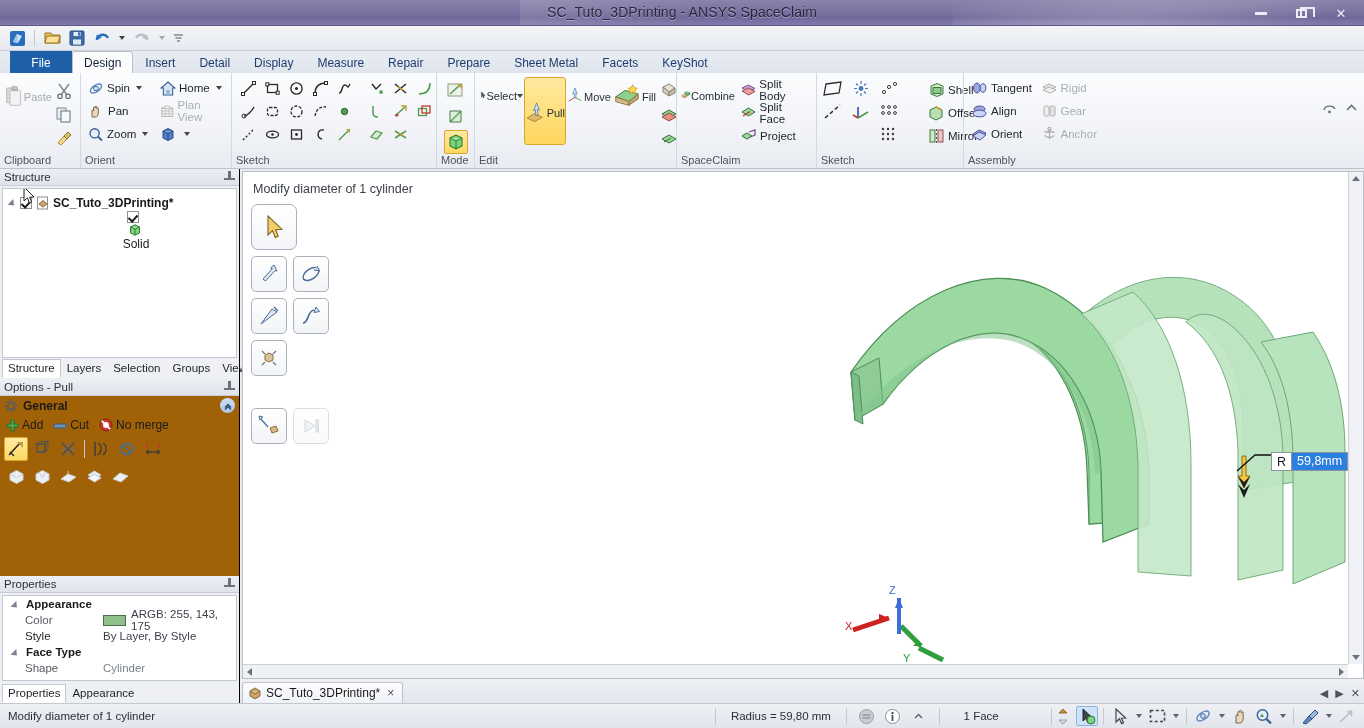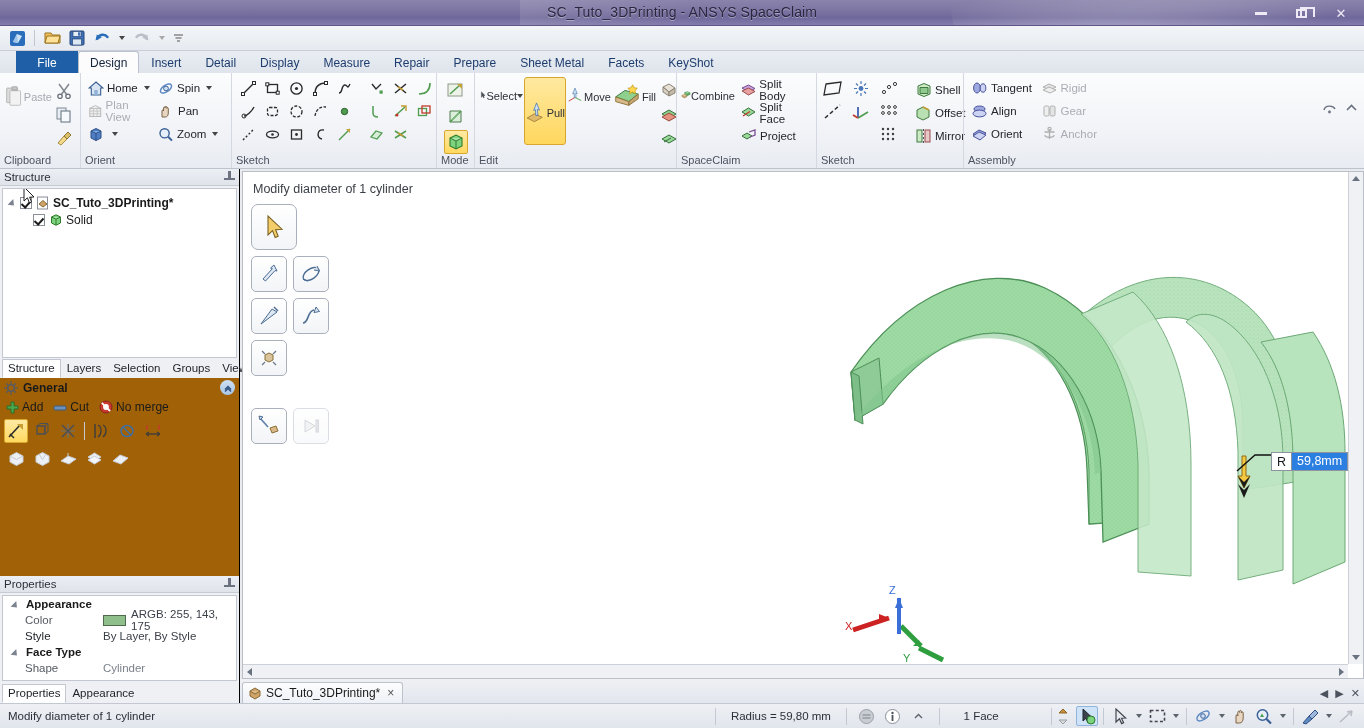--- a/index.html
+++ b/index.html
@@ -43,21 +43,21 @@
   }
   .qat-btn{width:22px;height:21px;display:flex;align-items:center;justify-content:center;border-radius:2px;}
   .qat-sep{width:1px;height:16px;background:#c2c8d2;margin:0 3px;}
   .caret{width:0;height:0;border-left:3px solid transparent;border-right:3px solid transparent;border-top:4px solid #444;}
   .caret.dim{border-top-color:#a8a8a8;}
 
   
   .tabsbar{
     height:22px;flex:0 0 22px;display:flex;align-items:flex-end;
     background:linear-gradient(180deg,#e9edf3 0%,#dfe4ec 100%);
-    padding-left:16px;position:relative;
+    padding-left:10px;position:relative;
   }
   .tab{
     padding:3px 11px 3px;font-size:12px;color:#1d3c6e;line-height:16px;height:22px;
     border:1px solid transparent;border-bottom:none;cursor:default;
   }
   .tab.file{background:#1e5fa8;color:#fff;width:62px;text-align:center;padding:3px 0;}
   .tab.active{background:#fcfcfd;border-color:#b9c1ce;border-radius:3px 3px 0 0;color:#14243d;text-align:right;}
 
   
   .ribbon{
@@ -93,21 +93,21 @@
     background:linear-gradient(180deg,#eceff4 0%,#dfe3ea 100%);
     border-bottom:1px solid #c6cbd4;font-size:11.5px;color:#2b2f38;
   }
   .panel-head .ttl{flex:1;}
   .pin{width:11px;height:12px;position:relative;}
   .pin:before{content:"";position:absolute;left:4px;top:0;width:3px;height:8px;background:#6c7280;}
   .pin:after{content:"";position:absolute;left:0;top:7px;width:11px;height:2px;background:#6c7280;}
 
   .treebox{flex:1;background:#fff;border:1px solid #c2c7d1;margin:2px 2px 0;overflow:hidden;position:relative;}
   .trow{display:flex;align-items:center;height:17px;padding-left:6px;font-size:12px;}
-  .trow.lvl2{padding-left:30px;}
+  .trow.lvl2{padding-left:30px;flex-direction:column;}
   .tri{width:9px;height:9px;position:relative;margin-right:2px;}
   .tri:before{content:"";position:absolute;left:1px;top:1px;border-left:5px solid #7c8390;border-top:4px solid transparent;border-bottom:4px solid transparent;transform-origin:30% 50%;transform:rotate(45deg);}
   .cbx{width:12px;height:12px;border:1px solid #8a8f99;background:#fff;margin-right:4px;position:relative;flex:0 0 12px;}
   .cbx:after{content:"";position:absolute;left:2px;top:1px;width:4px;height:7px;border:solid #1c1c1c;border-width:0 2px 2px 0;transform:rotate(42deg);}
   .tlabel{margin-left:3px;}
   .tlabel.bold{font-weight:bold;}
 
   .tabstrip{display:flex;align-items:flex-end;height:20px;padding:1px 2px 0;background:#eef0f4;gap:0px;}
   .ltab{font-size:11.5px;padding:2px 5px 3px;color:#1d2026;border:1px solid transparent;}
   .ltab.active{background:#fff;border:1px solid #c2c7d1;border-bottom:1px solid #fff;}
@@ -290,20 +290,44 @@
                 <path d="M8 5 L12 1 L15 4 L11 8 Z" fill="#d8c06b" stroke="#8e7632"></path>
               </svg>
           </div>
         </div>
       </div>
       <div class="rglabel">Clipboard</div>
     </div>
 
     <div class="rgroup" style="width:151px">
       <div class="rgbody">
+        <div class="smallcol" style="width:75px">
+          <div class="srow">
+            <svg width="16" height="15" viewBox="0 0 16 15">
+                <ellipse cx="8" cy="7.5" rx="6.4" ry="3.3" transform="rotate(-35 8 7.5)" fill="none" stroke="#5e8ac4" stroke-width="1.5"></ellipse>
+                <ellipse cx="8" cy="7.5" rx="2.4" ry="2.4" fill="#cfe0f4" stroke="#3c639d"></ellipse>
+              </svg>
+            <span class="lbl">Spin</span>
+            <span class="caret" style="margin-left:6px"></span>
+          </div>
+          <div class="srow">
+            <svg width="17" height="15" viewBox="0 0 17 15">
+                <path d="M4 13 V7 C4 5.5 5.6 5.5 5.6 7 V4 C5.6 2.6 7.2 2.6 7.2 4 V3.4 C7.2 2 8.8 2 8.8 3.4 V4.4 C8.8 3.2 10.3 3.2 10.3 4.6 V9 C10.3 11.6 9 13 7.4 13 Z" fill="#e8d6c0" stroke="#7c6448"></path>
+              </svg>
+            <span class="lbl">Pan</span>
+          </div>
+          <div class="srow">
+            <svg width="16" height="15" viewBox="0 0 16 15">
+                <circle cx="6.6" cy="6.3" r="4.6" fill="#e7f0fa" stroke="#3b6096" stroke-width="1.4"></circle>
+                <path d="M10.2 9.8 L14 13.6" stroke="#3b6096" stroke-width="2"></path>
+              </svg>
+            <span class="lbl">Zoom</span>
+            <span class="caret" style="margin-left:6px"></span>
+          </div>
+        </div>
         <div class="smallcol" style="width:73px">
           <div class="srow">
             <svg width="16" height="15" viewBox="0 0 16 15">
                 <path d="M8 1 L15 7 H12.7 V14 H3.3 V7 H1 Z" fill="#d8e4f2" stroke="#3a5f8f" stroke-width="1.1"></path>
                 <rect x="6.3" y="9" width="3.4" height="5" fill="#8fb2d8"></rect>
               </svg>
             <span class="lbl">Home</span>
             <span class="caret" style="margin-left:6px"></span>
           </div>
           <div class="srow dim">
@@ -314,44 +338,20 @@
               </svg>
             <span class="lbl">Plan View</span>
           </div>
           <div class="srow">
             <svg width="16" height="15" viewBox="0 0 16 15">
                 <path d="M3 4 L8 1.5 L13 4 V11 L8 13.5 L3 11 Z" fill="#4f7ec4" stroke="#2d4f85"></path>
                 <path d="M3 4 L8 6.5 L13 4" fill="#7ea9e0" stroke="#2d4f85"></path>
                 <path d="M8 6.5 V13.5" stroke="#2d4f85"></path>
               </svg>
             <span class="caret" style="margin-left:8px"></span>
-          </div>
-        </div>
-        <div class="smallcol" style="width:75px">
-          <div class="srow">
-            <svg width="16" height="15" viewBox="0 0 16 15">
-                <ellipse cx="8" cy="7.5" rx="6.4" ry="3.3" transform="rotate(-35 8 7.5)" fill="none" stroke="#5e8ac4" stroke-width="1.5"></ellipse>
-                <ellipse cx="8" cy="7.5" rx="2.4" ry="2.4" fill="#cfe0f4" stroke="#3c639d"></ellipse>
-              </svg>
-            <span class="lbl">Spin</span>
-            <span class="caret" style="margin-left:6px"></span>
-          </div>
-          <div class="srow">
-            <svg width="17" height="15" viewBox="0 0 17 15">
-                <path d="M4 13 V7 C4 5.5 5.6 5.5 5.6 7 V4 C5.6 2.6 7.2 2.6 7.2 4 V3.4 C7.2 2 8.8 2 8.8 3.4 V4.4 C8.8 3.2 10.3 3.2 10.3 4.6 V9 C10.3 11.6 9 13 7.4 13 Z" fill="#e8d6c0" stroke="#7c6448"></path>
-              </svg>
-            <span class="lbl">Pan</span>
-          </div>
-          <div class="srow">
-            <svg width="16" height="15" viewBox="0 0 16 15">
-                <circle cx="6.6" cy="6.3" r="4.6" fill="#e7f0fa" stroke="#3b6096" stroke-width="1.4"></circle>
-                <path d="M10.2 9.8 L14 13.6" stroke="#3b6096" stroke-width="2"></path>
-              </svg>
-            <span class="lbl">Zoom</span>
-            <span class="caret" style="margin-left:6px"></span>
           </div>
         </div>
       </div>
       <div class="rglabel">Orient</div>
     </div>
 
     <div class="rgroup" style="width:205px">
       <div class="rgbody" style="gap:8px">
         <div class="icogrid">
           <div class="ico">
@@ -618,21 +618,21 @@
                 <path d="M9 4 L15 2 L15 7 L10 9" fill="none" stroke="#7a4d94" stroke-width="1.3"></path>
               </svg>
             <span class="lbl">Project</span>
           </div>
         </div>
       </div>
       <div class="rglabel">SpaceClaim</div>
     </div>
 
     <div class="rgroup" style="width:147px">
-      <div class="rgbody" style="gap:7px">
+      <div class="rgbody" style="gap:20px">
         <div class="icogrid c3" style="grid-template-columns:repeat(3,28px);grid-auto-rows:23px">
           <div class="ico">
               <svg width="20" height="17">
                 <path d="M3 4 L18 2 L16 13 L1 15 Z" fill="none" stroke="#2b2b2b" stroke-width="1.3"></path>
               </svg>
             </div>
           <div class="ico">
               <svg width="18" height="17">
                 <circle cx="9" cy="8.5" r="2.4" fill="#4a77b8"></circle>
                 <path d="M9 1 V4 M9 13 V16 M2 8.5 H5 M13 8.5 H16 M4 3.5 L6 5.5 M12 11.5 L14 13.5 M14 3.5 L12 5.5 M6 11.5 L4 13.5" stroke="#4a77b8" stroke-width="1.2"></path>
@@ -822,20 +822,24 @@
         </div>
       </div>
       <div class="tabstrip">
         <div class="ltab active">Structure</div>
         <div class="ltab">Layers</div>
         <div class="ltab">Selection</div>
         <div class="ltab">Groups</div>
         <div class="ltab">Views</div>
       </div>
 
+      <div class="panel-head" style="margin-top:1px">
+        <span class="ttl">Options - Pull</span>
+        <span class="pin"></span>
+      </div>
       <div class="optbox" style="flex:1;min-height:0">
         <div class="opt-general">
           <span class="gear">
             <svg width="14" height="14" viewBox="0 0 14 14">
                 <circle cx="7" cy="7" r="3.3" fill="none" stroke="#555b66" stroke-width="1.6"></circle>
                 <g stroke="#555b66" stroke-width="1.7">
                   <path d="M7 0.6 V2.4"></path>
                   <path d="M7 11.6 V13.4"></path>
                   <path d="M0.6 7 H2.4"></path>
                   <path d="M11.6 7 H13.4"></path>

